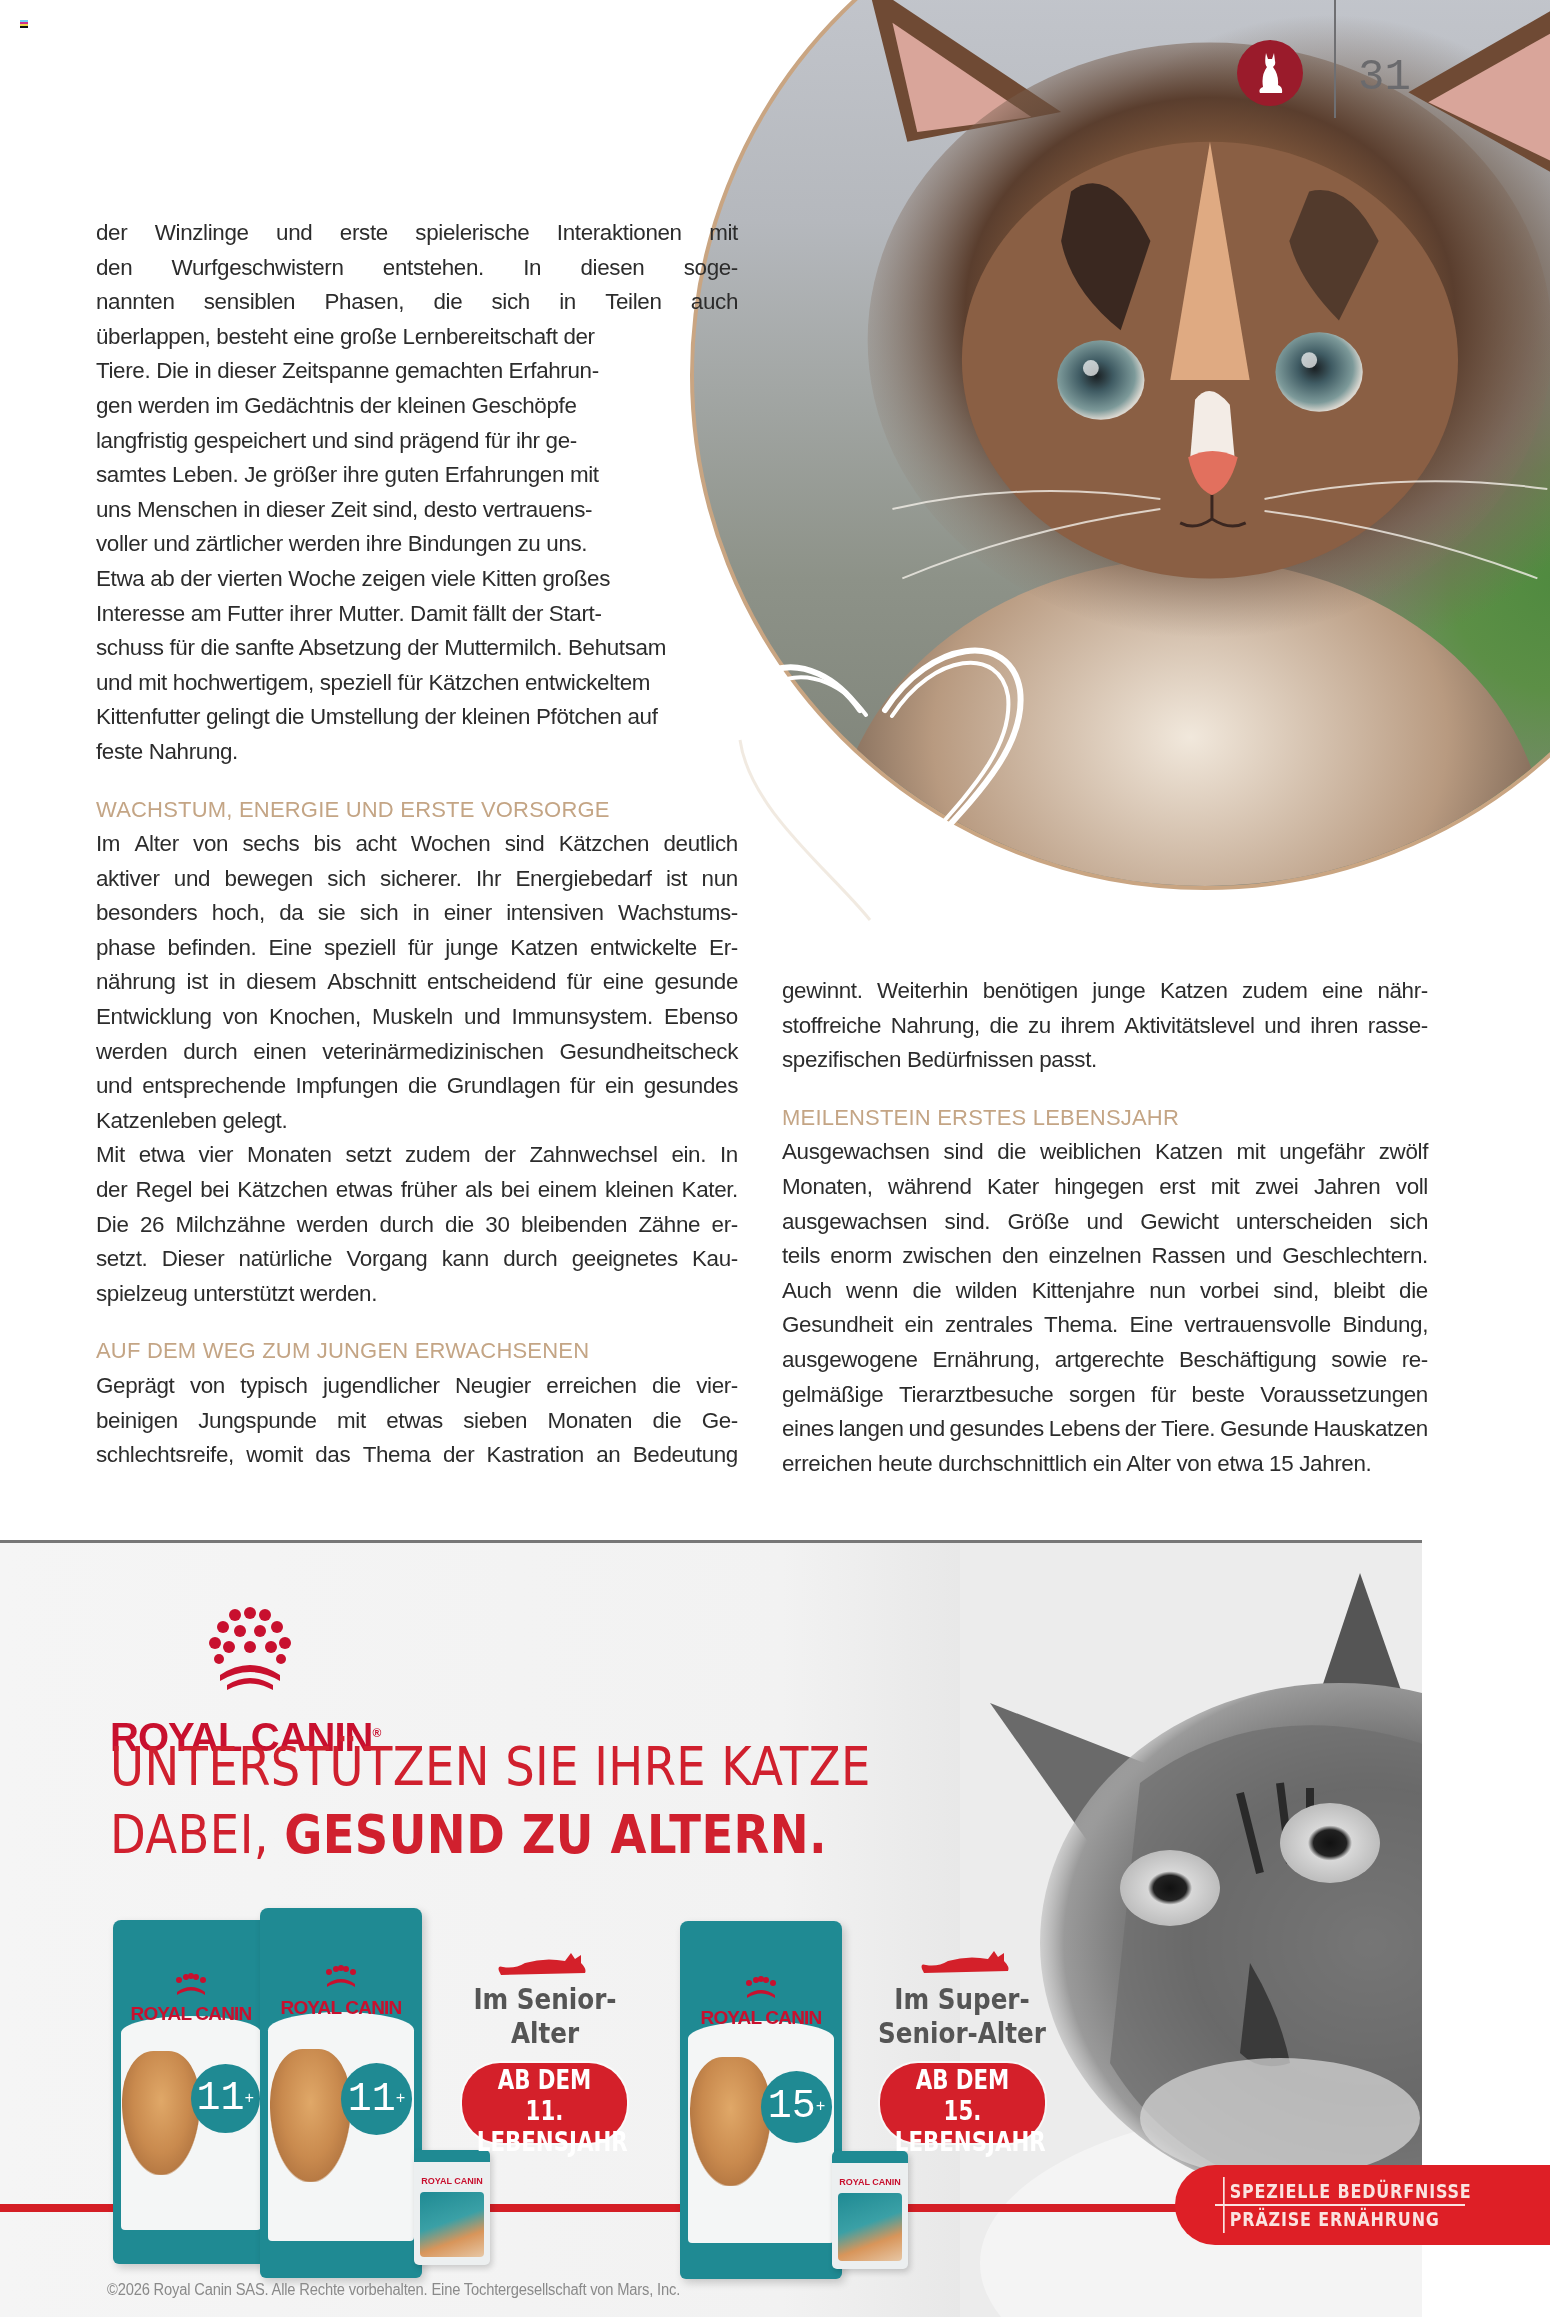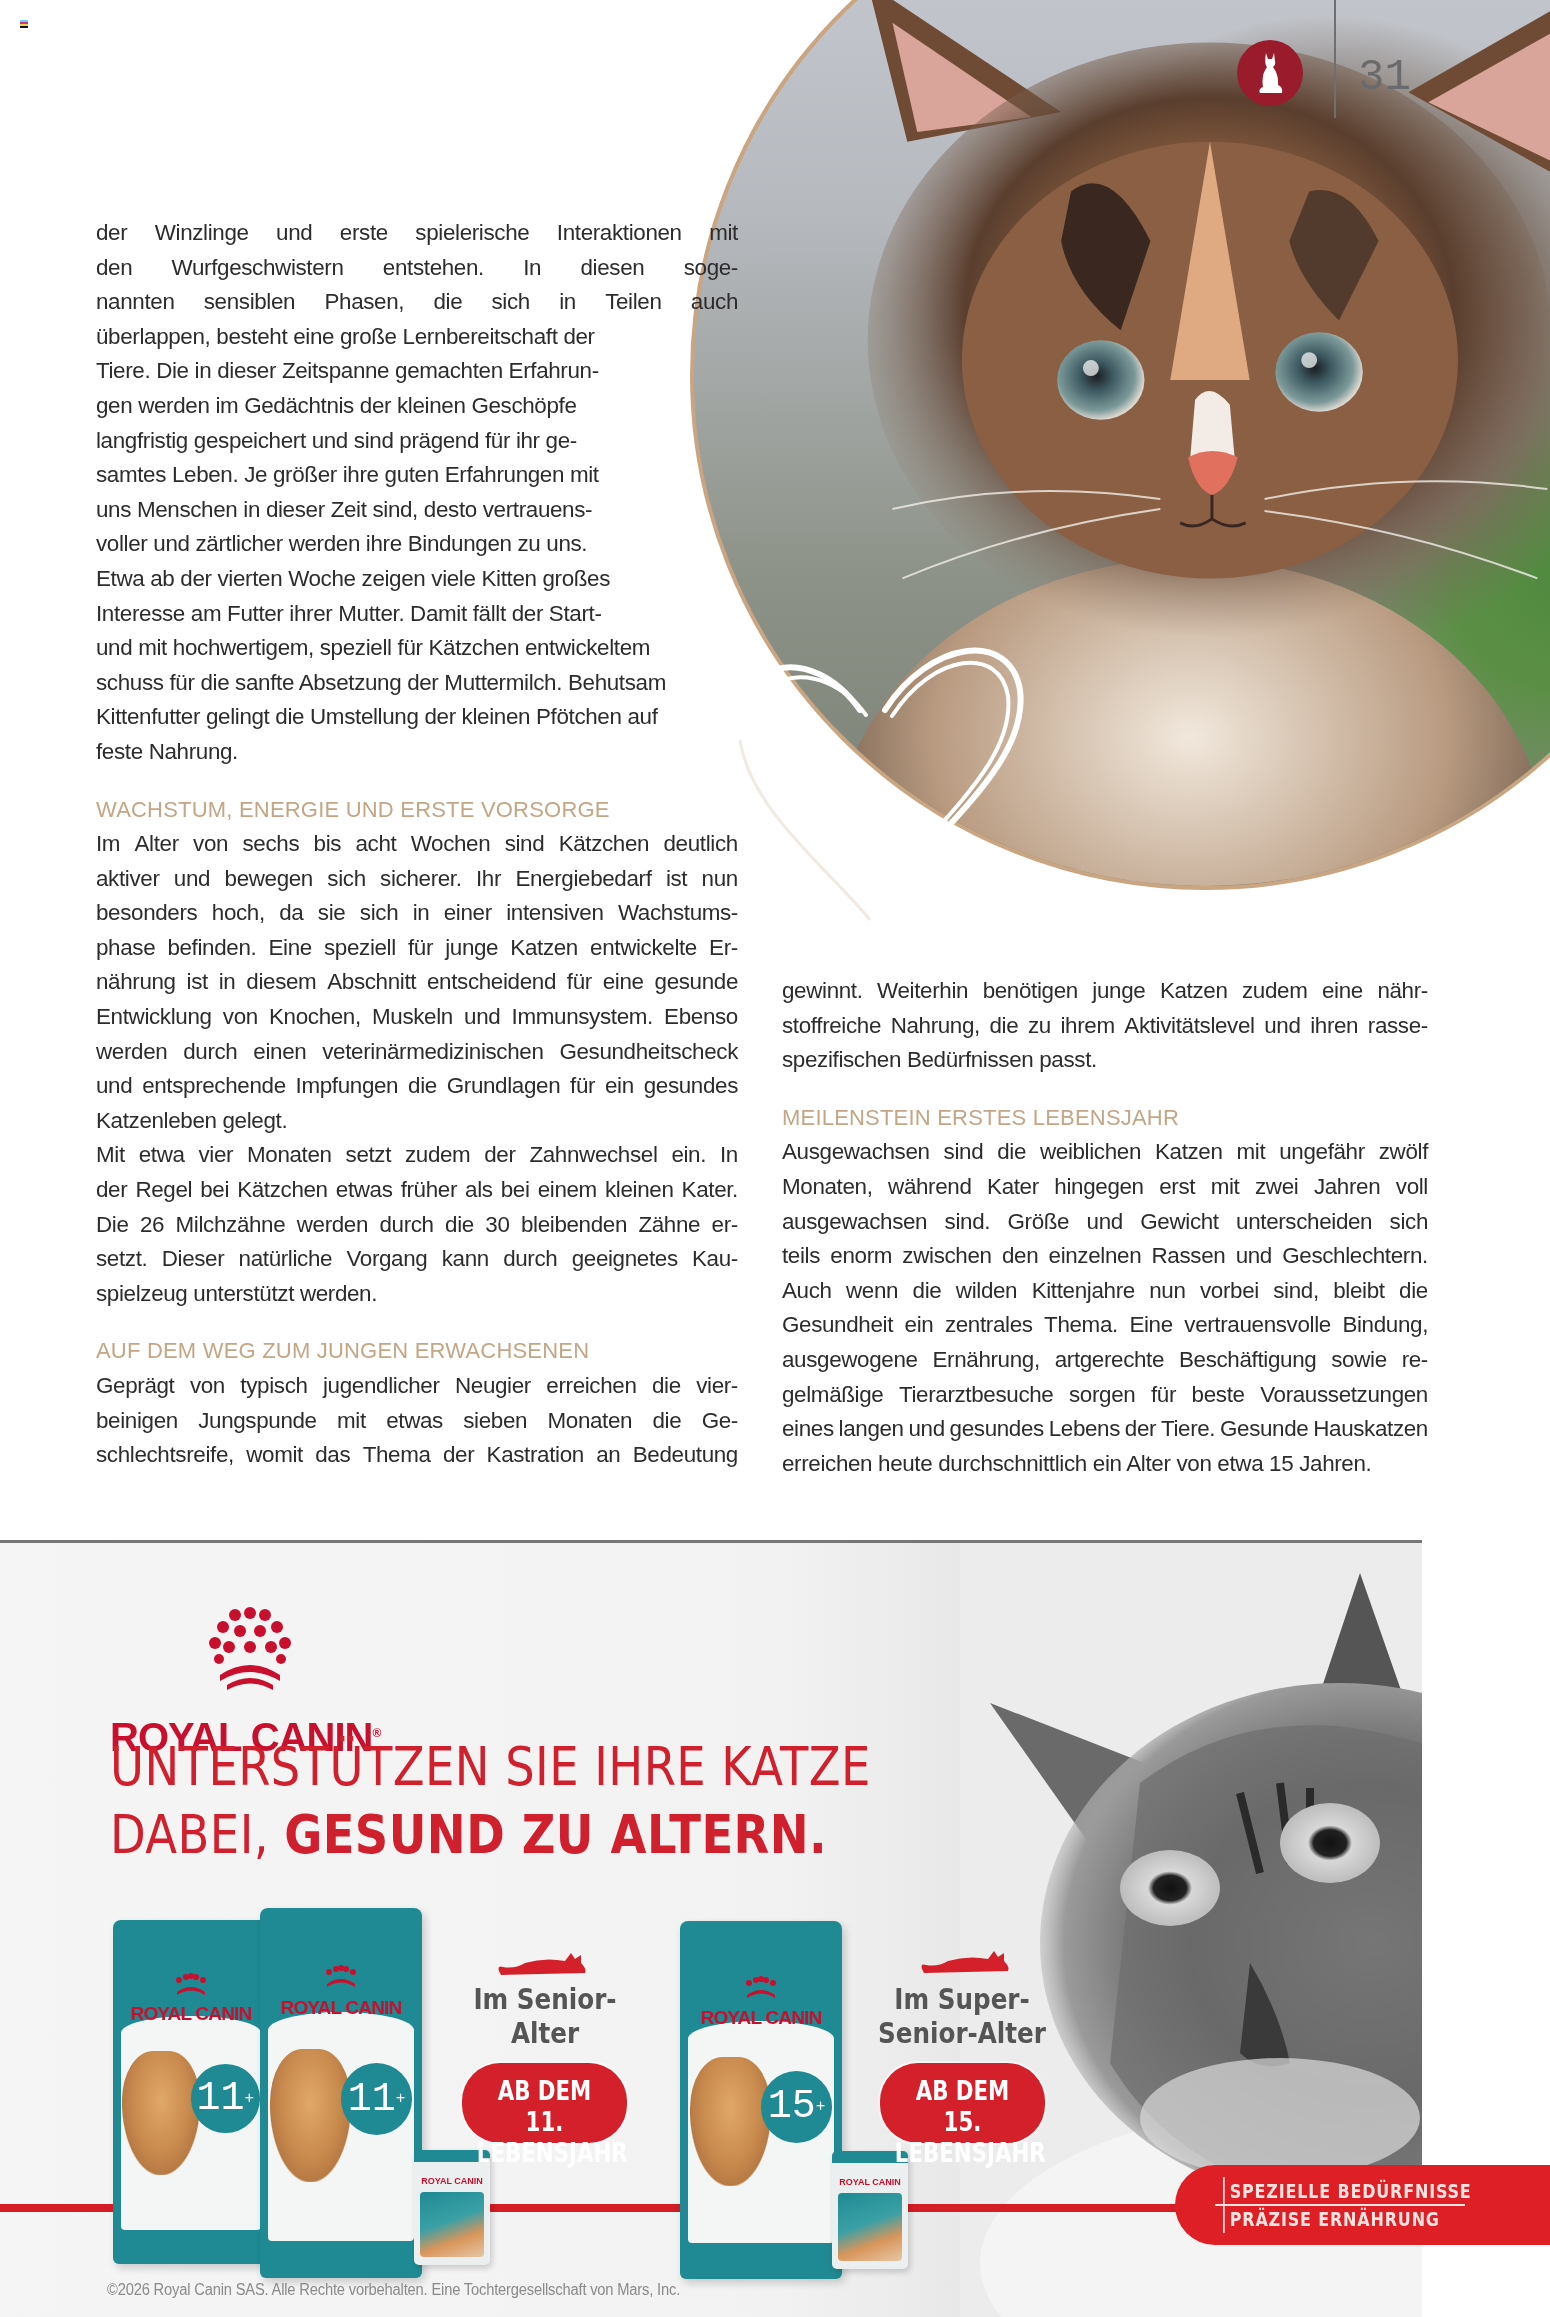--- a/index.html
+++ b/index.html
@@ -47,21 +47,21 @@
   .bag .catimg { position: absolute; left: 6%; top: 38%; width: 50%; height: 36%; border-radius: 40% 40% 10% 10%; background: radial-gradient(ellipse at 50% 40%, #e0a868 0, #c98a4e 50%, #b77a44 70%, transparent 72%); }
   .bag .age { position: absolute; right: 6%; top: 42%; width: 44%; aspect-ratio: 1/1; border-radius: 50%; background: #1f8a93; color: #fff; display: flex; align-items: center; justify-content: center; font-size: 40px; font-family: Liberation Mono, monospace; }
   .bag .age sup { font-size: 16px; }
 
   .pouch { position: absolute; background: #eceff0; border-radius: 5px; box-shadow: 2px 3px 6px rgba(0,0,0,0.18); border-top: 12px solid #1f8a93; }
   .pouch .brand { position: absolute; left: 0; right: 0; top: 14px; text-align: center; color: #c8102e; font-weight: bold; font-size: 9px; }
   .pouch .pimg { position: absolute; left: 6px; right: 6px; top: 30px; bottom: 8px; border-radius: 4px; background: linear-gradient(160deg, #1f8a93 0%, #3aa0a6 45%, #d8955a 70%, #e7c7a5 100%); }
 
   .age-label { position: absolute; text-align: center; color: #555; font-weight: bold; font-size: 28px; line-height: 34px; font-family: "DejaVu Sans", sans-serif; transform: scaleX(0.88); }
   .lying-cat { position: absolute; }
-  .age-pill { position: absolute; background: #d4202a; color: #fff; border-radius: 38px; text-align: center; font-weight: bold; font-size: 26px; line-height: 31px; padding-top: 13px; font-family: "DejaVu Sans", sans-serif; box-shadow: 0 0 0 2px rgba(255,255,255,0.6); }
+  .age-pill { position: absolute; background: #d4202a; color: #fff; border-radius: 38px; text-align: center; font-weight: bold; font-size: 26px; line-height: 31px; padding-top: 2px; font-family: "DejaVu Sans", sans-serif; box-shadow: 0 0 0 2px rgba(255,255,255,0.6); }
   .age-pill span { display: block; transform: scaleX(0.82); }
 
   .tag { position: absolute; left: 1175px; top: 2165px; width: 380px; height: 80px; background: #de1f26; border-radius: 40px 0 0 40px; }
   .tag-lines { position: absolute; left: 48px; top: 12px; color: #fbe3e0; font-weight: bold; font-size: 19px; line-height: 28px; letter-spacing: 1px; font-family: "DejaVu Sans", sans-serif; transform: scaleX(0.84); transform-origin: left top; border-left: 2px solid #fbe3e0; padding-left: 6px; }
   .tag-cross { position: absolute; left: 40px; top: 39px; width: 250px; height: 2px; background: #fbe3e0; }
 
   .copyright { position: absolute; left: 107px; top: 2278px; font-size: 16px; color: #8a8a8a; letter-spacing: -0.2px; transform: scaleX(0.92); transform-origin: left top; white-space: nowrap; }
 </style>
 </head>
 <body>
@@ -175,22 +175,22 @@
       </span>
     <span class="line">überlappen, besteht eine große Lernbereitschaft der</span>
     <span class="line">Tiere. Die in dieser Zeitspanne gemachten Erfahrun-</span>
     <span class="line">gen werden im Gedächtnis der kleinen Geschöpfe</span>
     <span class="line">langfristig gespeichert und sind prägend für ihr ge-</span>
     <span class="line">samtes Leben. Je größer ihre guten Erfahrungen mit</span>
     <span class="line">uns Menschen in dieser Zeit sind, desto vertrauens-</span>
     <span class="line">voller und zärtlicher werden ihre Bindungen zu uns.</span>
     <span class="line">Etwa ab der vierten Woche zeigen viele Kitten großes</span>
     <span class="line">Interesse am Futter ihrer Mutter. Damit fällt der Start-</span>
+    <span class="line">schuss für die sanfte Absetzung der Muttermilch. Behutsam</span>
     <span class="line">und mit hochwertigem, speziell für Kätzchen entwickeltem</span>
-    <span class="line">schuss für die sanfte Absetzung der Muttermilch. Behutsam</span>
     <span class="line">Kittenfutter gelingt die Umstellung der kleinen Pfötchen auf</span>
     <span class="line">feste Nahrung.</span>
   </div>
 
   <div class="heading">WACHSTUM, ENERGIE UND ERSTE VORSORGE</div>
   <div>
     <span class="just">
         <span>Im</span>
         <span>Alter</span>
         <span>von</span>

